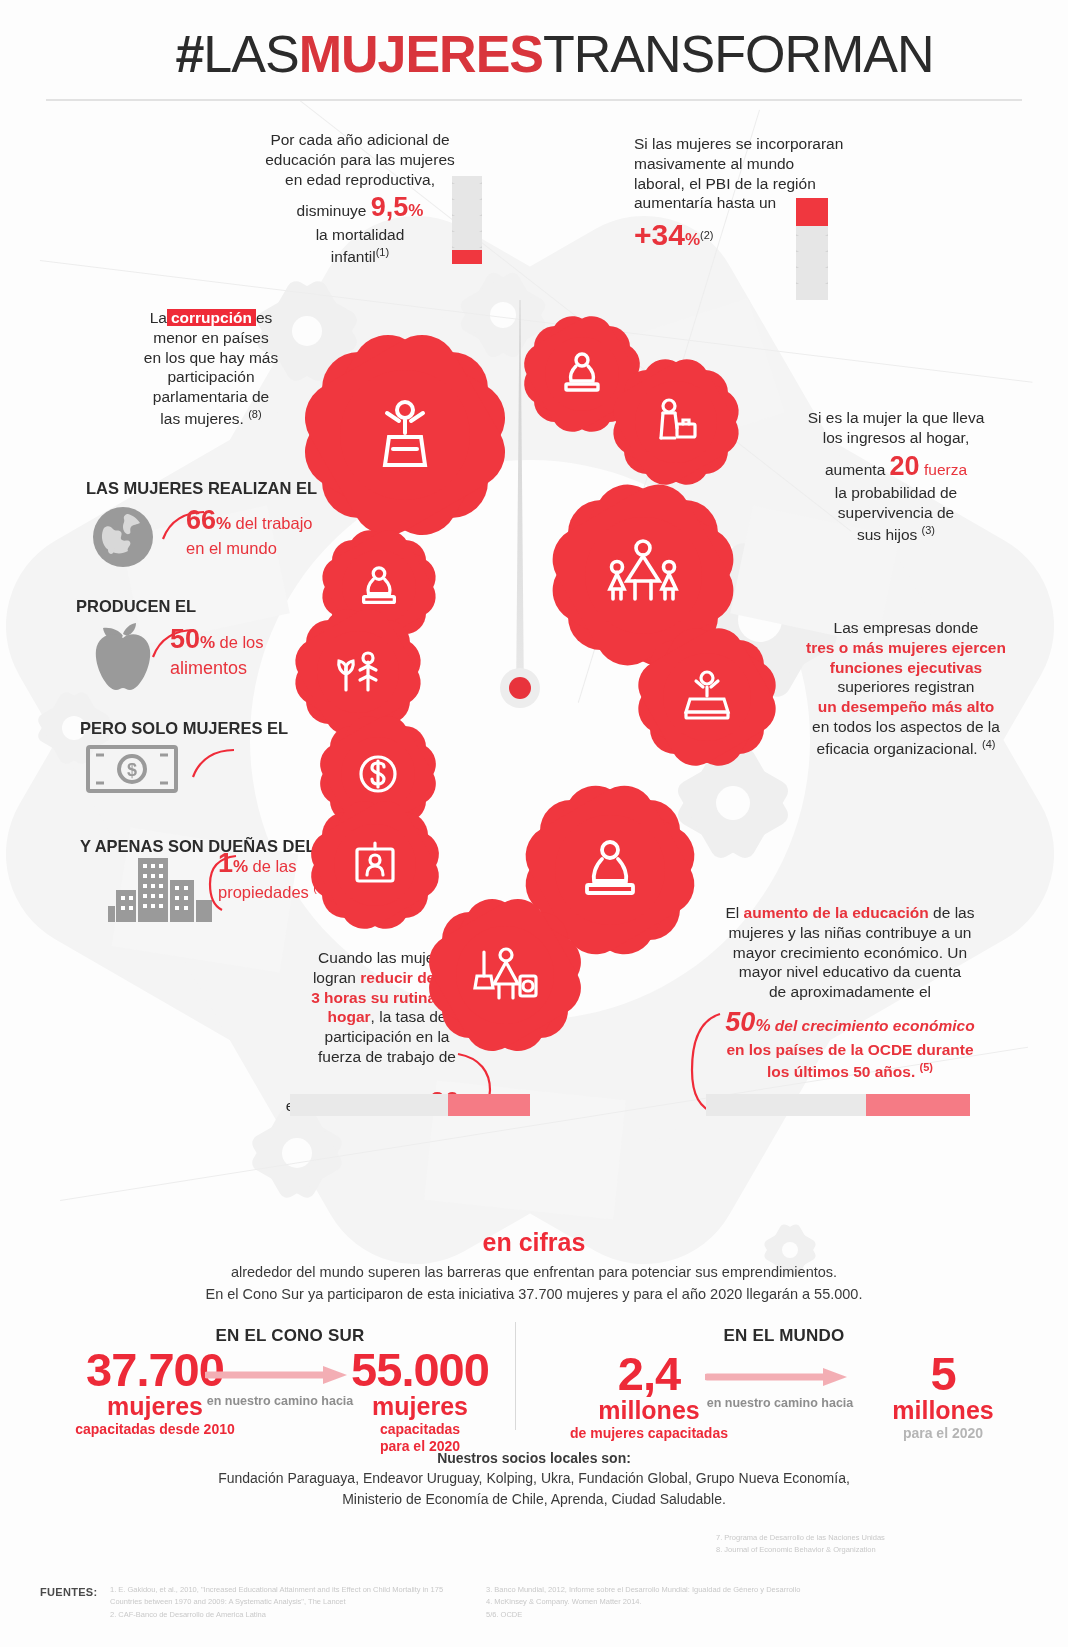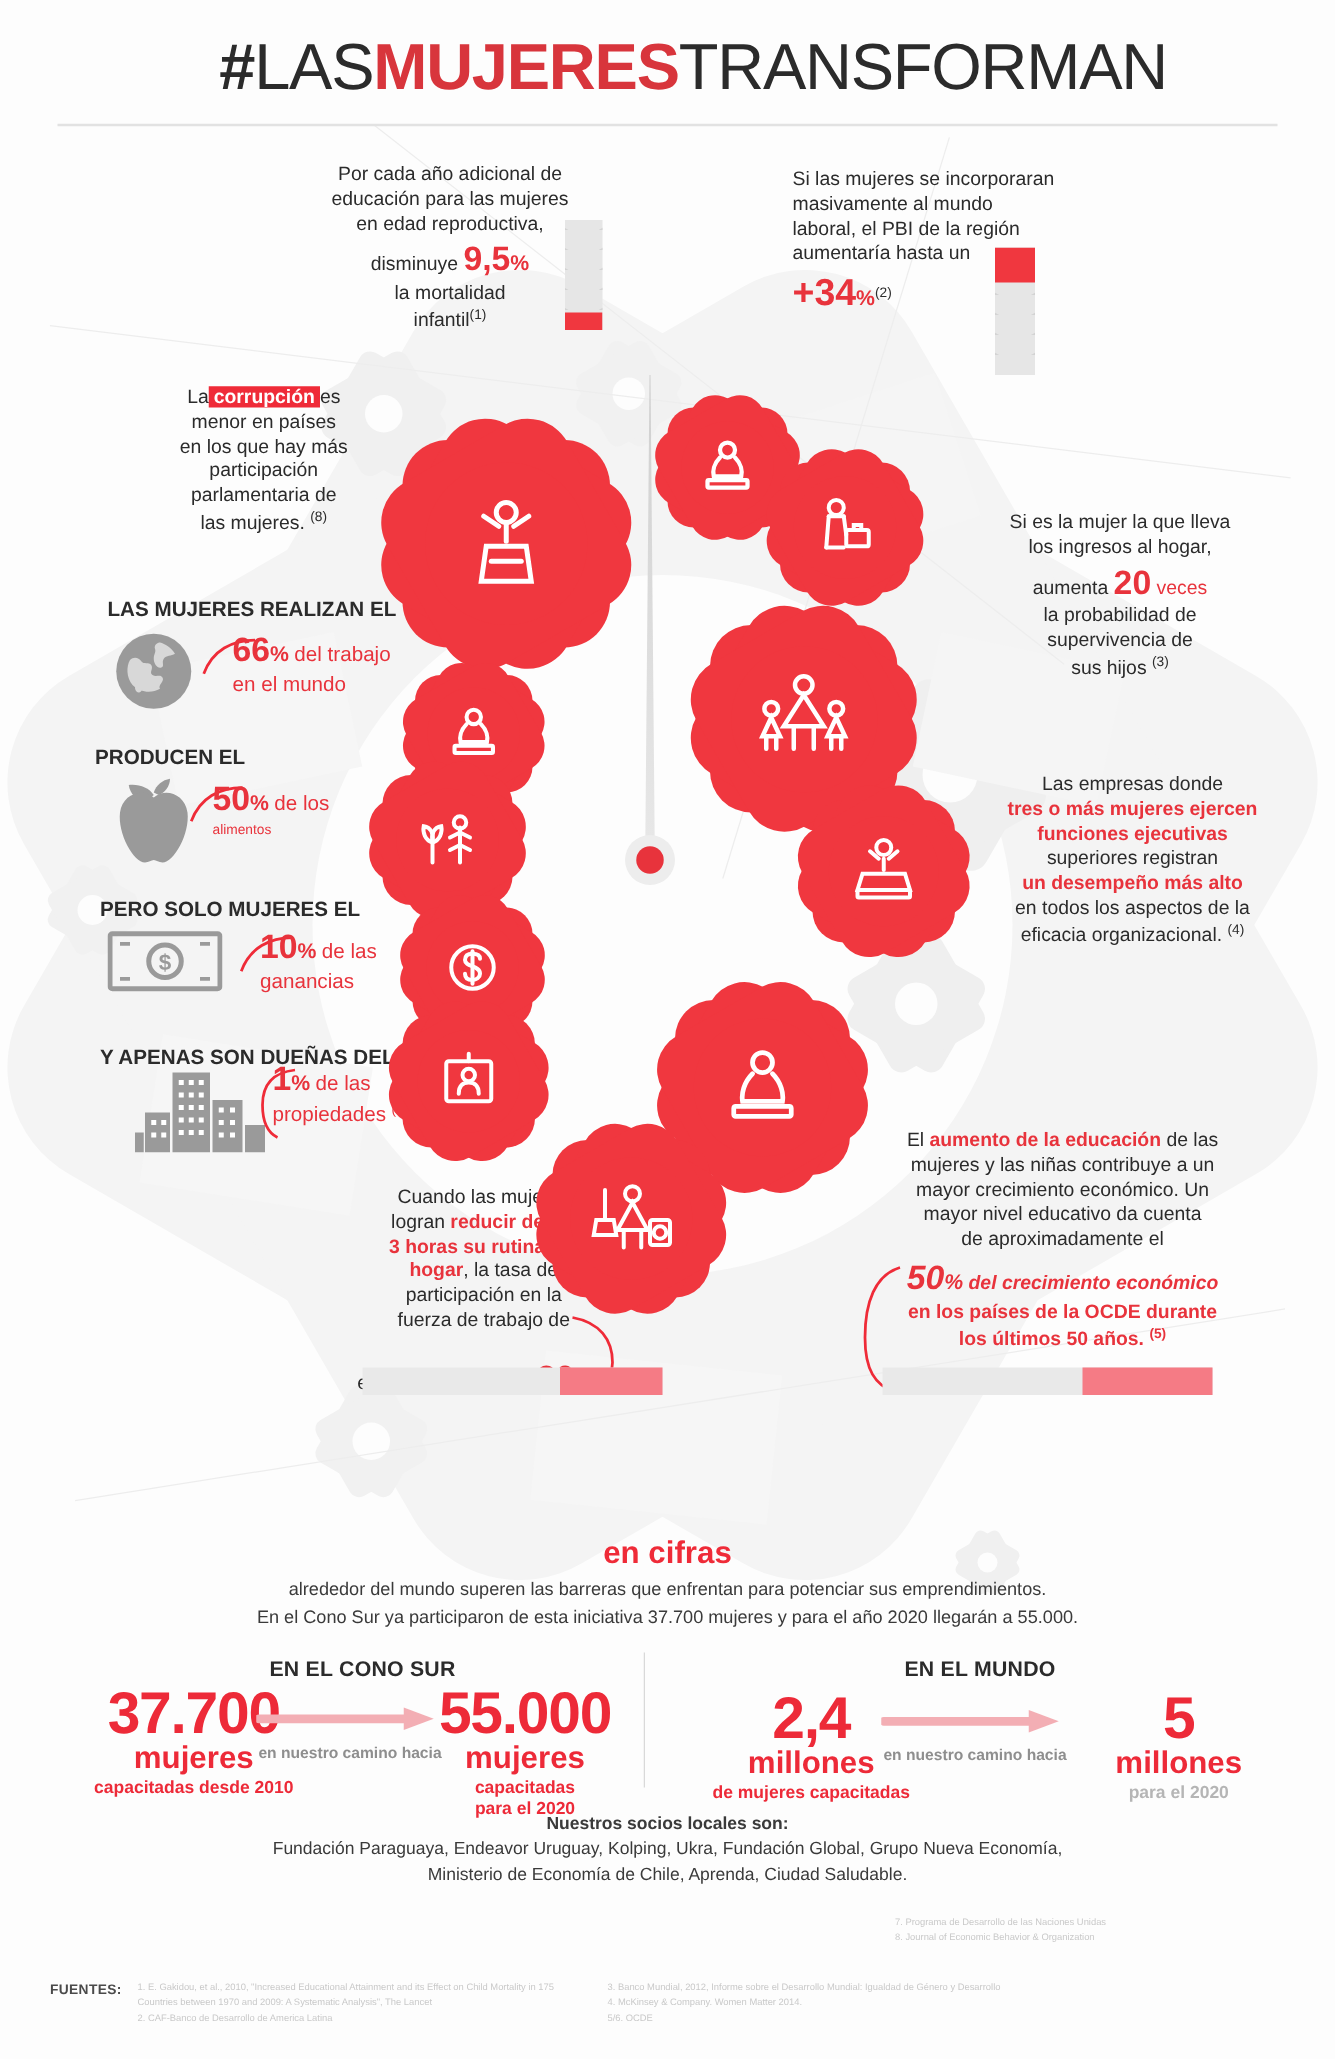--- a/index.html
+++ b/index.html
@@ -229,21 +229,21 @@
     <div>parlamentaria de</div>
     <div><span>las mujeres.</span> <span class="sup">(8)</span></div>
   </div>
 
   <div class="tb center" style="left:778px;top:408px;width:236px;">
     <div>Si es la mujer la que lleva</div>
     <div>los ingresos al hogar,</div>
     <div style="margin-top:1px;">
       <span>aumenta</span>
       <span class="big">20</span>
-      <span class="red">veces</span>
+      <span class="red">fuerza</span>
     </div>
     <div>la probabilidad de</div>
     <div>supervivencia de</div>
     <div><span>sus hijos</span> <span class="sup">(3)</span></div>
   </div>
 
   <div class="tb center" style="left:792px;top:618px;width:228px;">
     <div>Las empresas donde</div>
     <div class="redb">tres o más mujeres ejercen</div>
     <div class="redb">funciones ejecutivas</div>
@@ -333,40 +333,36 @@
       <path d="M33 18c9-8 25-3 27 12 2 17-11 40-20 40-3 0-5-2-7-2s-4 2-7 2C17 70 4 47 6 30 8 15 24 10 33 18z" fill="#9a9a9a"></path>
     </svg>
   </div>
   <div class="hook" style="left:150px;top:626px;">
     <svg width="46" height="34" viewBox="0 0 46 34">
         <path d="M3 31 C10 12, 26 4, 44 4" fill="none" stroke="#ef2b38" stroke-width="2.2"></path>
       </svg>
   </div>
   <div class="tb left" style="left:170px;top:622px;width:220px;">
     <div><span class="big">50</span><span class="pct">%</span> <span class="red" style="font-size:16.5px;margin-top:13px;">de los</span></div>
-    <div class="red" style="font-size:11px;">alimentos</div>
+    <div class="red" style="font-size:18px;">alimentos</div>
   </div>
 
   <div class="tb left" style="left:80px;top:718px;width:320px;font-weight:bold;font-size:16.5px;">PERO SOLO MUJERES EL</div>
   <div class="gicon" style="left:86px;top:744px;">
     <svg width="92" height="50" viewBox="0 0 92 50">
       <rect x="2" y="3" width="88" height="44" rx="2" fill="none" stroke="#9a9a9a" stroke-width="4"></rect>
       <circle cx="46" cy="25" r="13" fill="none" stroke="#9a9a9a" stroke-width="4"></circle>
       <text x="46" y="32" font-size="18" font-weight="bold" fill="#9a9a9a" text-anchor="middle" font-family="Liberation Sans, sans-serif">$</text>
       <path d="M10 11h8M10 39h8M74 11h8M74 39h8" stroke="#9a9a9a" stroke-width="3"></path>
     </svg>
   </div>
   <div class="hook" style="left:190px;top:746px;">
     <svg width="46" height="34" viewBox="0 0 46 34">
         <path d="M3 31 C10 12, 26 4, 44 4" fill="none" stroke="#ef2b38" stroke-width="2.2"></path>
       </svg>
-  </div>
-  <div class="tb left" style="left:208px;top:740px;width:220px;">
-    <div><span class="big">10</span><span class="pct">%</span> <span class="red" style="font-size:16.5px;">de las</span></div>
-    <div class="red" style="font-size:16.5px;">ganancias</div>
   </div>
 
   <div class="tb left" style="left:80px;top:836px;width:330px;font-weight:bold;font-size:16.5px;">Y APENAS SON DUEÑAS DEL</div>
   <div class="gicon" style="left:108px;top:856px;">
     <svg width="110" height="66" viewBox="0 0 110 66">
       <rect x="30" y="2" width="30" height="64" fill="#9a9a9a"></rect>
       <rect x="62" y="24" width="24" height="42" fill="#9a9a9a"></rect>
       <rect x="8" y="34" width="20" height="32" fill="#9a9a9a"></rect>
       <rect x="88" y="44" width="16" height="22" fill="#9a9a9a"></rect>
       <rect x="0" y="50" width="7" height="16" fill="#9a9a9a"></rect>

